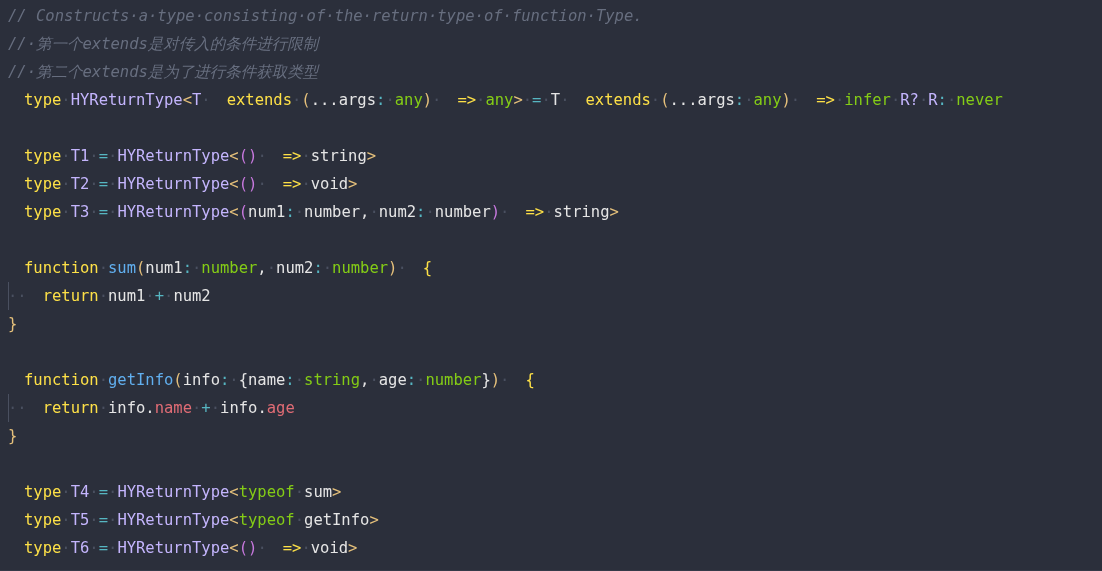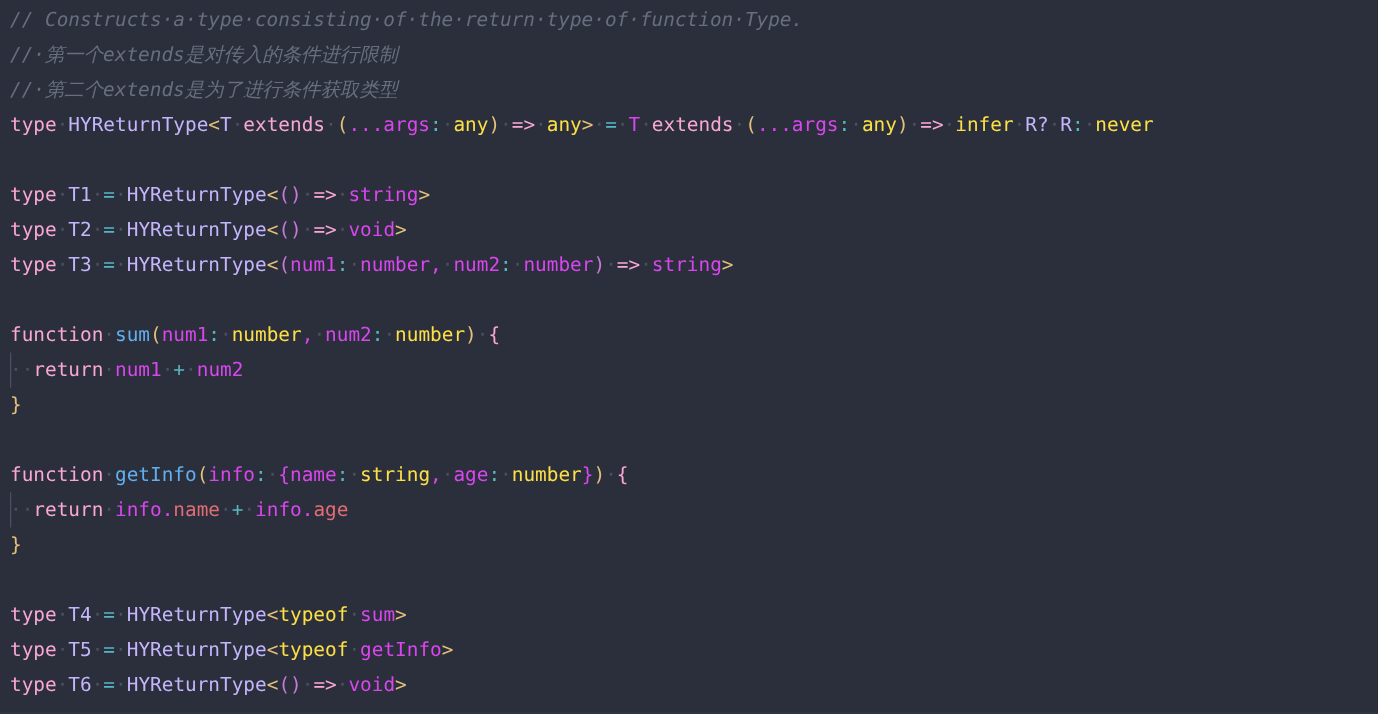--- a/index.html
+++ b/index.html
@@ -39,28 +39,28 @@
     content: "";
     position: absolute;
     left: 8px;
     top: 0;
     bottom: 0;
     width: 1px;
     background: #4a5060;
   }
   
   .cmt      { color: #676e7f; font-style: italic; }
-  .kw       { color: #f9a8d4; }           
+  .kw       { color: #fde047; margin-left: 16px; }           
   .typename { color: #c4b5fd; }           
   .op       { color: #56b6c2; }           
-  .builtin  { color: #fde047; }           
+  .builtin  { color: #84cc16; }           
   .fn       { color: #61afef; }           
   .punct    { color: #e5c07b; }           
   .paren    { color: #c678dd; }           
-  .plain    { color: #d946ef; }           
+  .plain    { color: #e5e5e5; }           
   .prop     { color: #e06c75; }           
   .ws       { color: #4a5060; }           
 </style>
 </head>
 <body>
 
 <div id="editor">
   <div id="code"><div class="line"><span class="cmt">// Constructs·a·type·consisting·of·the·return·type·of·function·Type.</span></div><div class="line"><span class="cmt">//·第一个extends是对传入的条件进行限制</span></div><div class="line"><span class="cmt">//·第二个extends是为了进行条件获取类型</span></div><div class="line"><span class="kw">type</span><span class="ws">·</span><span class="typename">HYReturnType</span><span class="punct">&lt;</span><span class="typename">T</span><span class="ws">·</span><span class="kw">extends</span><span class="ws">·</span><span class="punct">(</span><span class="plain">...args</span><span class="op">:</span><span class="ws">·</span><span class="builtin">any</span><span class="punct">)</span><span class="ws">·</span><span class="kw">=&gt;</span><span class="ws">·</span><span class="builtin">any</span><span class="punct">&gt;</span><span class="ws">·</span><span class="op">=</span><span class="ws">·</span><span class="plain">T</span><span class="ws">·</span><span class="kw">extends</span><span class="ws">·</span><span class="punct">(</span><span class="plain">...args</span><span class="op">:</span><span class="ws">·</span><span class="builtin">any</span><span class="punct">)</span><span class="ws">·</span><span class="kw">=&gt;</span><span class="ws">·</span><span class="builtin">infer</span><span class="ws">·</span><span class="typename">R?</span><span class="ws">·</span><span class="typename">R</span><span class="op">:</span><span class="ws">·</span><span class="builtin">never</span></div><div class="line">&nbsp;</div><div class="line"><span class="kw">type</span><span class="ws">·</span><span class="typename">T1</span><span class="ws">·</span><span class="op">=</span><span class="ws">·</span><span class="typename">HYReturnType</span><span class="punct">&lt;</span><span class="paren">()</span><span class="ws">·</span><span class="kw">=&gt;</span><span class="ws">·</span><span class="plain">string</span><span class="punct">&gt;</span></div><div class="line"><span class="kw">type</span><span class="ws">·</span><span class="typename">T2</span><span class="ws">·</span><span class="op">=</span><span class="ws">·</span><span class="typename">HYReturnType</span><span class="punct">&lt;</span><span class="paren">()</span><span class="ws">·</span><span class="kw">=&gt;</span><span class="ws">·</span><span class="plain">void</span><span class="punct">&gt;</span></div><div class="line"><span class="kw">type</span><span class="ws">·</span><span class="typename">T3</span><span class="ws">·</span><span class="op">=</span><span class="ws">·</span><span class="typename">HYReturnType</span><span class="punct">&lt;</span><span class="paren">(</span><span class="plain">num1</span><span class="op">:</span><span class="ws">·</span><span class="plain">number</span><span class="plain">,</span><span class="ws">·</span><span class="plain">num2</span><span class="op">:</span><span class="ws">·</span><span class="plain">number</span><span class="paren">)</span><span class="ws">·</span><span class="kw">=&gt;</span><span class="ws">·</span><span class="plain">string</span><span class="punct">&gt;</span></div><div class="line">&nbsp;</div><div class="line"><span class="kw">function</span><span class="ws">·</span><span class="fn">sum</span><span class="punct">(</span><span class="plain">num1</span><span class="op">:</span><span class="ws">·</span><span class="builtin">number</span><span class="plain">,</span><span class="ws">·</span><span class="plain">num2</span><span class="op">:</span><span class="ws">·</span><span class="builtin">number</span><span class="punct">)</span><span class="ws">·</span><span class="kw">{</span></div><div class="line indented"><span class="ws">··</span><span class="kw">return</span><span class="ws">·</span><span class="plain">num1</span><span class="ws">·</span><span class="op">+</span><span class="ws">·</span><span class="plain">num2</span></div><div class="line"><span class="punct">}</span></div><div class="line">&nbsp;</div><div class="line"><span class="kw">function</span><span class="ws">·</span><span class="fn">getInfo</span><span class="punct">(</span><span class="plain">info</span><span class="op">:</span><span class="ws">·</span><span class="plain">{</span><span class="plain">name</span><span class="op">:</span><span class="ws">·</span><span class="builtin">string</span><span class="plain">,</span><span class="ws">·</span><span class="plain">age</span><span class="op">:</span><span class="ws">·</span><span class="builtin">number</span><span class="plain">}</span><span class="punct">)</span><span class="ws">·</span><span class="kw">{</span></div><div class="line indented"><span class="ws">··</span><span class="kw">return</span><span class="ws">·</span><span class="plain">info</span><span class="plain">.</span><span class="prop">name</span><span class="ws">·</span><span class="op">+</span><span class="ws">·</span><span class="plain">info</span><span class="plain">.</span><span class="prop">age</span></div><div class="line"><span class="punct">}</span></div><div class="line">&nbsp;</div><div class="line"><span class="kw">type</span><span class="ws">·</span><span class="typename">T4</span><span class="ws">·</span><span class="op">=</span><span class="ws">·</span><span class="typename">HYReturnType</span><span class="punct">&lt;</span><span class="builtin">typeof</span><span class="ws">·</span><span class="plain">sum</span><span class="punct">&gt;</span></div><div class="line"><span class="kw">type</span><span class="ws">·</span><span class="typename">T5</span><span class="ws">·</span><span class="op">=</span><span class="ws">·</span><span class="typename">HYReturnType</span><span class="punct">&lt;</span><span class="builtin">typeof</span><span class="ws">·</span><span class="plain">getInfo</span><span class="punct">&gt;</span></div><div class="line"><span class="kw">type</span><span class="ws">·</span><span class="typename">T6</span><span class="ws">·</span><span class="op">=</span><span class="ws">·</span><span class="typename">HYReturnType</span><span class="punct">&lt;</span><span class="paren">()</span><span class="ws">·</span><span class="kw">=&gt;</span><span class="ws">·</span><span class="plain">void</span><span class="punct">&gt;</span></div></div>
 </div>
 

